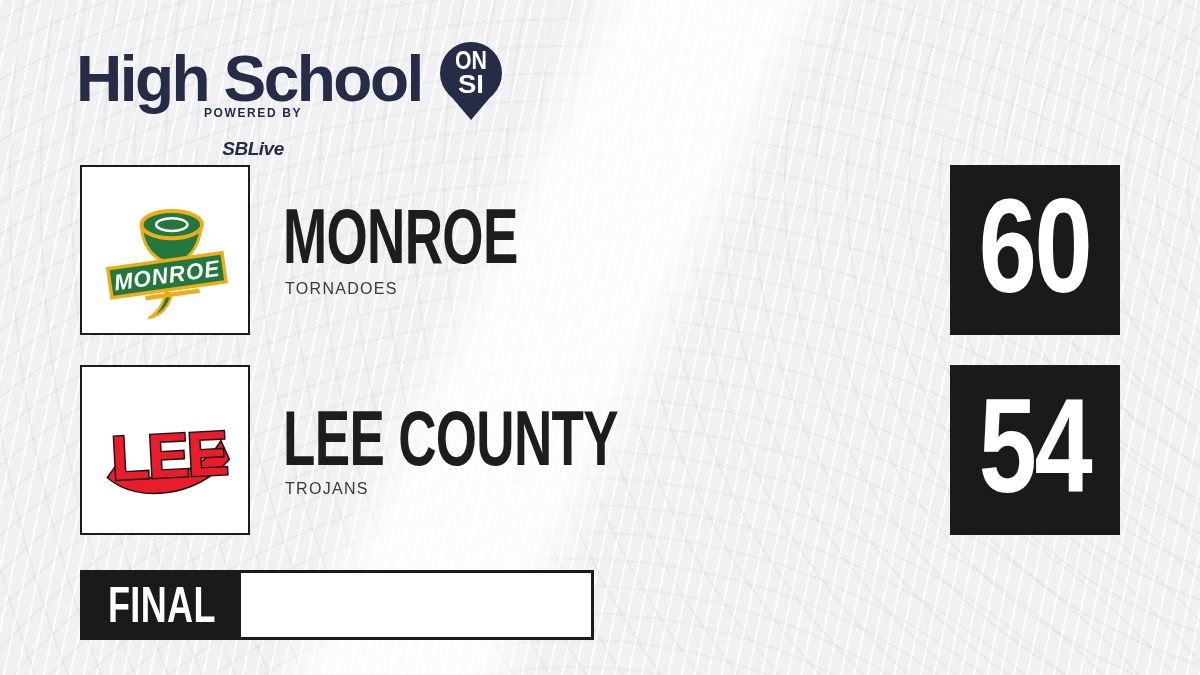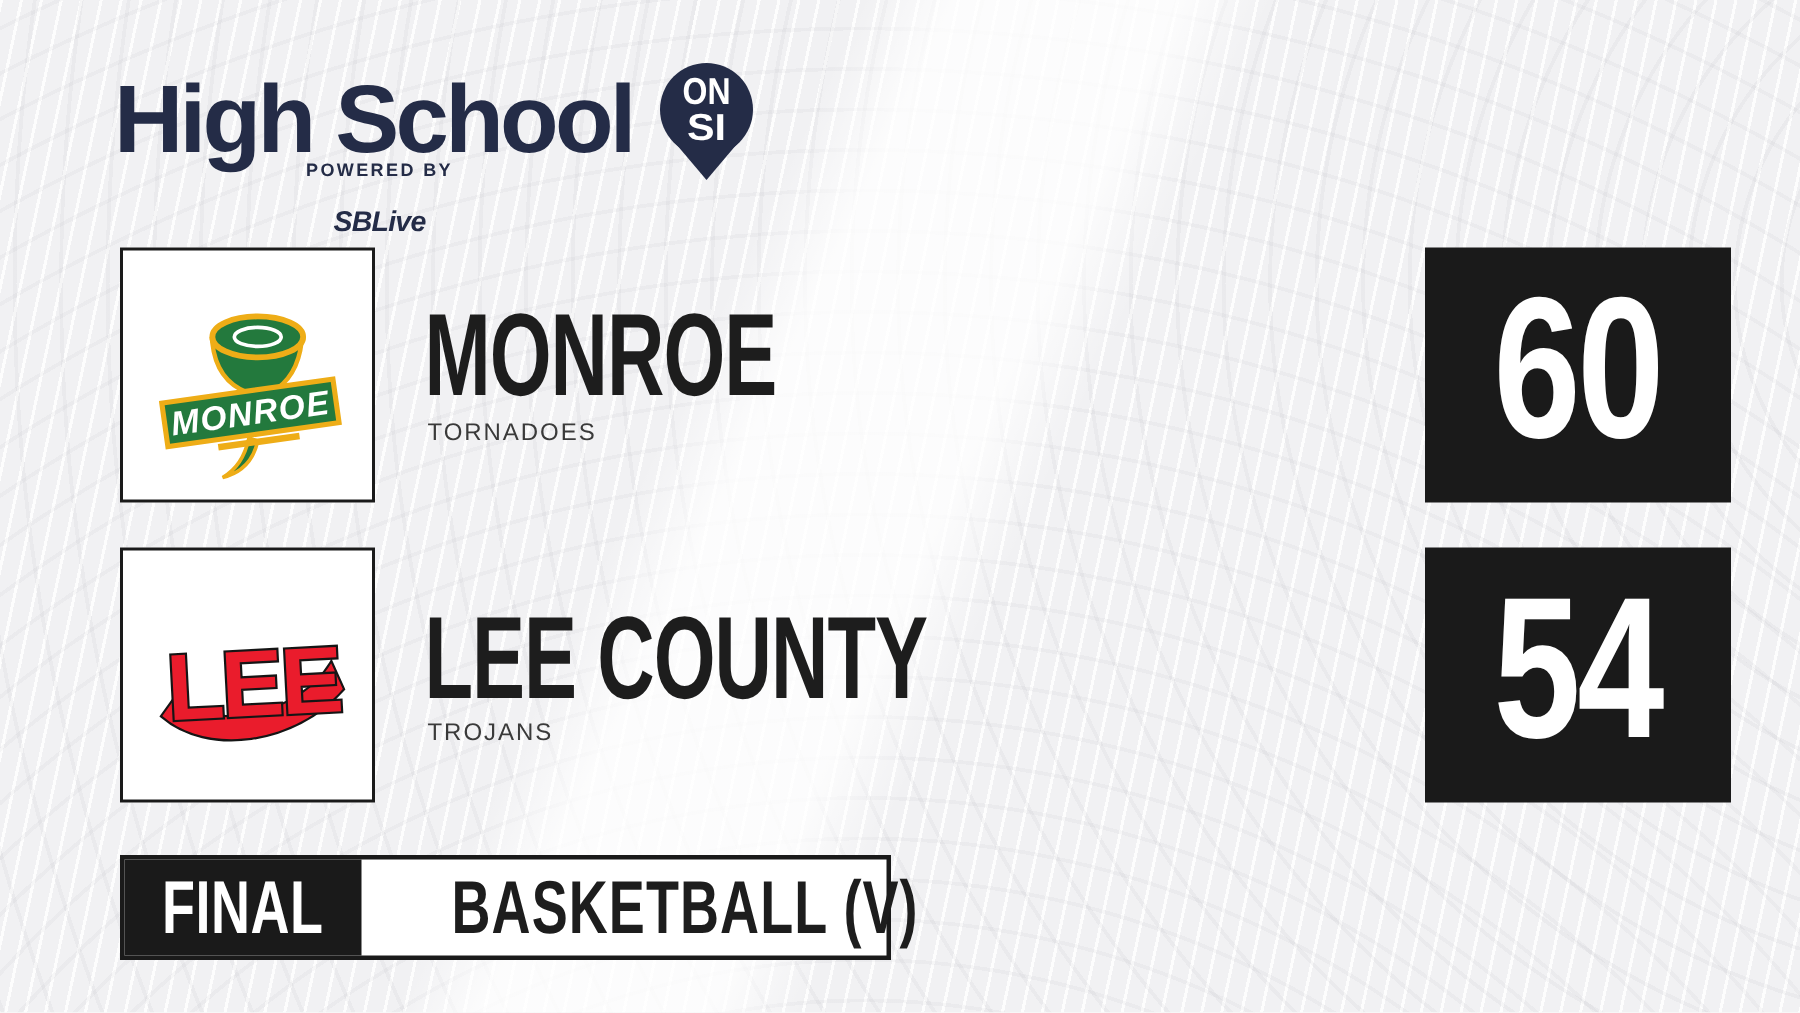--- a/index.html
+++ b/index.html
@@ -58,36 +58,35 @@
 
   .team-mascot {
     position: absolute; left: 285px;
     font-size: 16px; font-weight: 400; color: #3a3a3a;
     letter-spacing: 1.3px; white-space: nowrap;
   }
   .row-1 .team-mascot { top: 280px; }
   .row-2 .team-mascot { top: 480px; }
 
   .score-box {
-    position: absolute; left: 950px; width: 204px; height: 170px;
+    position: absolute; left: 950px; width: 170px; height: 170px;
     background: #1a1a1a;
     display: flex; align-items: center; justify-content: center;
   }
   .score-text {
     font-size: 134px; font-weight: 700; color: #ffffff; line-height: 1;
     transform: scaleX(0.78) translateY(-4px); letter-spacing: -3px;
   }
 
   
   .status-bar {
     position: absolute; left: 80px; top: 570px;
     width: 514px; height: 70px;
     border: 3px solid #1a1a1a; background: #ffffff;
     display: flex;
-    gap: 36px;
   }
   .final-box {
     width: 158px; height: 100%; background: #1a1a1a;
     display: flex; align-items: center; justify-content: center; flex: none;
   }
   .final-text {
     font-size: 50px; font-weight: 700; color: #ffffff; line-height: 1;
     transform: scaleX(0.72); letter-spacing: 0.5px; white-space: nowrap;
   }
   .sport-box { flex: 1; display: flex; align-items: center; padding-left: 24px; }
@@ -170,18 +169,15 @@
     <div class="team-mascot">TROJANS</div>
     <div class="score-box">
       <span class="score-text">54</span>
     </div>
   </div>
 
   <div class="status-bar">
     <div class="final-box">
       <span class="final-text">FINAL</span>
     </div>
-    <div class="sport-box">
-      <span class="sport-text">BASKETBALL (V)</span>
-    </div>
   </div>
 
 </div>
 
 </body></html>

